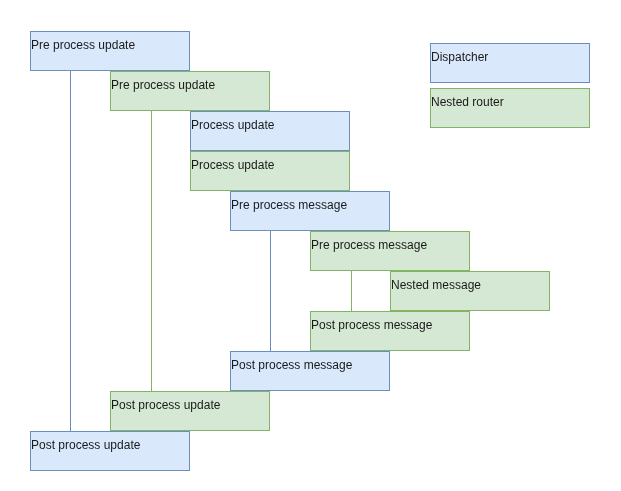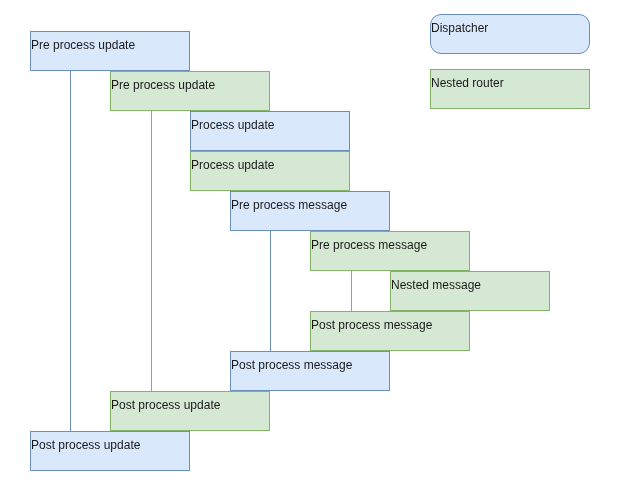--- a/index.html
+++ b/index.html
@@ -62,16 +62,16 @@
       <div class="node router" style="left: 190px; top: 151px;">Process update</div>
       <div class="node dispatcher" style="left: 230px; top: 191px;">Pre process message</div>
       <div class="node router" style="left: 310px; top: 231px;">Pre process message</div>
       <div class="node router" style="left: 390px; top: 271px;">Nested message</div>
       <div class="node router" style="left: 310px; top: 311px;">Post process message</div>
       <div class="node dispatcher" style="left: 230px; top: 351px;">Post process message</div>
       <div class="node router" style="left: 110px; top: 391px;">Post process update</div>
       <div class="node dispatcher" style="left: 30px; top: 431px;">Post process update</div>
     </div>
   <div id="legend-layer">
-      <div class="node dispatcher" style="left: 430px; top: 14px; border-radius: 11px;">Dispatcher</div>
-      <div class="node router" style="left: 430px; top: 69px;">Nested router</div>
+      <div class="node dispatcher" style="left: 430px; top: 43px;">Dispatcher</div>
+      <div class="node router" style="left: 430px; top: 88px;">Nested router</div>
     </div>
 </div>
 
 </body></html>

